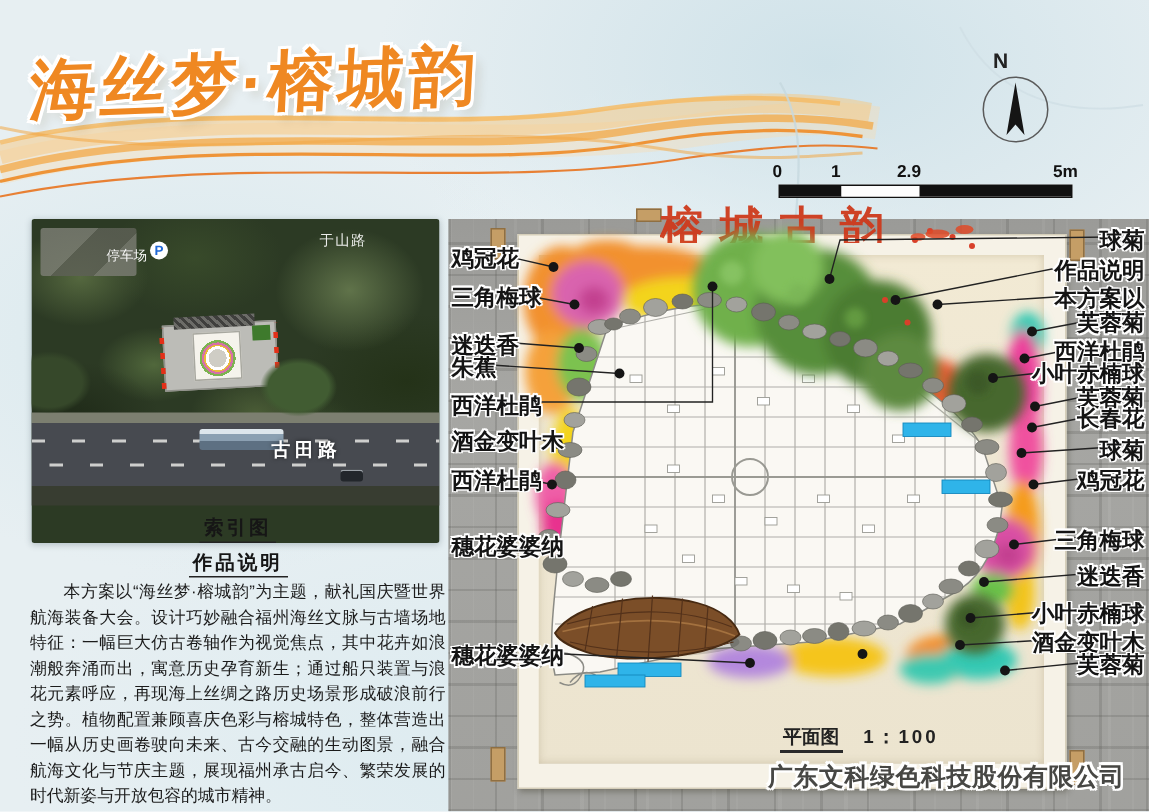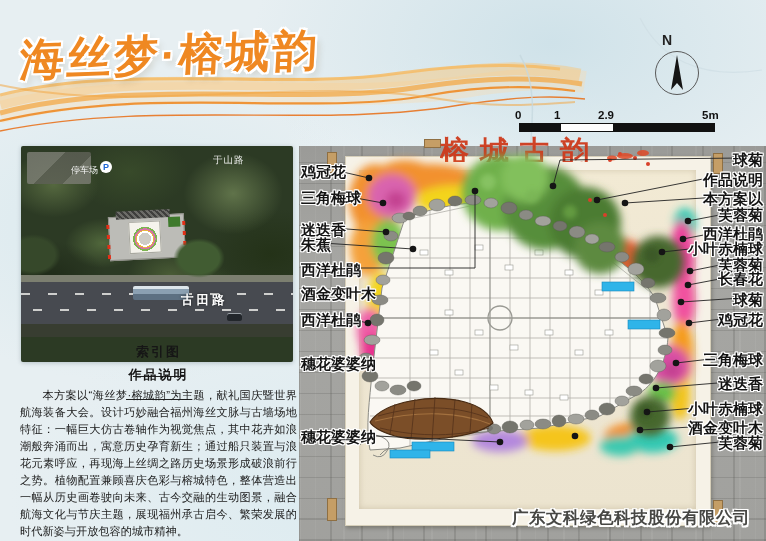--- a/index.html
+++ b/index.html
@@ -67,21 +67,21 @@
       radial-gradient(circle at 50% 55%, #cfcdc5 0 6px, #fff 6px 8px, #e8b93a 8px 9px, #d76fa8 9px 10.5px, #7cb350 10.5px 12px, rgba(0,0,0,0) 12px),#f5f3ec;
     border:.5px solid #a8a8a0;}
   .red-dashes{top:7px;width:2.5px;height:40px;
     background:repeating-linear-gradient(0deg,#e33018 0 4px,rgba(0,0,0,0) 4px 10px);}
   #sat-tree-blob-a{left:-16px;top:88px;width:56px;height:42px;border-radius:50%;
     background:radial-gradient(#36482a 0 55%,rgba(54,72,42,0) 70%);}
   #sat-tree-blob-b{left:152px;top:92px;width:52px;height:40px;border-radius:50%;
     background:radial-gradient(#415c32 0 55%,rgba(65,92,50,0) 70%);}
   
   .section-head{left:20px;width:277px;text-align:center;font-size:13px;font-weight:bold;color:#161616;letter-spacing:2px;}
-  .section-head span{border-bottom:1.8px solid #222;padding:0 3px 17px 3px;}
+  .section-head span{border-bottom:1.8px solid #222;padding:0 3px 2px 3px;}
   #index-caption{top:343px;}
   #desc-heading{top:366px;}
   #desc-body{left:20px;top:387px;width:277px;font-size:11.2px;line-height:17px;color:#1b1b1b;
     text-align:justify;text-indent:2em;font-weight:500;}
   
   #plan-panel{left:299px;top:146px;width:467px;height:395px;
     background-color:#a6a6a3;
     background-image:
       linear-gradient(rgba(125,125,122,.28),rgba(168,168,163,.12) 30%,rgba(140,140,136,.2)),
       repeating-linear-gradient(90deg, rgba(62,62,58,.20) 0 1.5px, rgba(0,0,0,0) 1.5px 31px),
@@ -468,16 +468,19 @@
     <div class="plabel pr" style="top:110px;">芙蓉菊</div>
     <div class="plabel pr" style="top:124px;">长春花</div>
     <div class="plabel pr" style="top:145px;">球菊</div>
     <div class="plabel pr" style="top:165px;">鸡冠花</div>
     <div class="plabel pr" style="top:205px;">三角梅球</div>
     <div class="plabel pr" style="top:229px;">迷迭香</div>
     <div class="plabel pr" style="top:254px;">小叶赤楠球</div>
     <div class="plabel pr" style="top:273px;">酒金变叶木</div>
     <div class="plabel pr" style="top:288px;">芙蓉菊</div>
 
+    <div class="abs" id="plan-caption">
+      <span class="u">平面图</span><span class="s">1：100</span>
+    </div>
     <div class="abs" id="company-name">广东文科绿色科技股份有限公司</div>
   </div>
 
 </div>
 
 </body></html>

